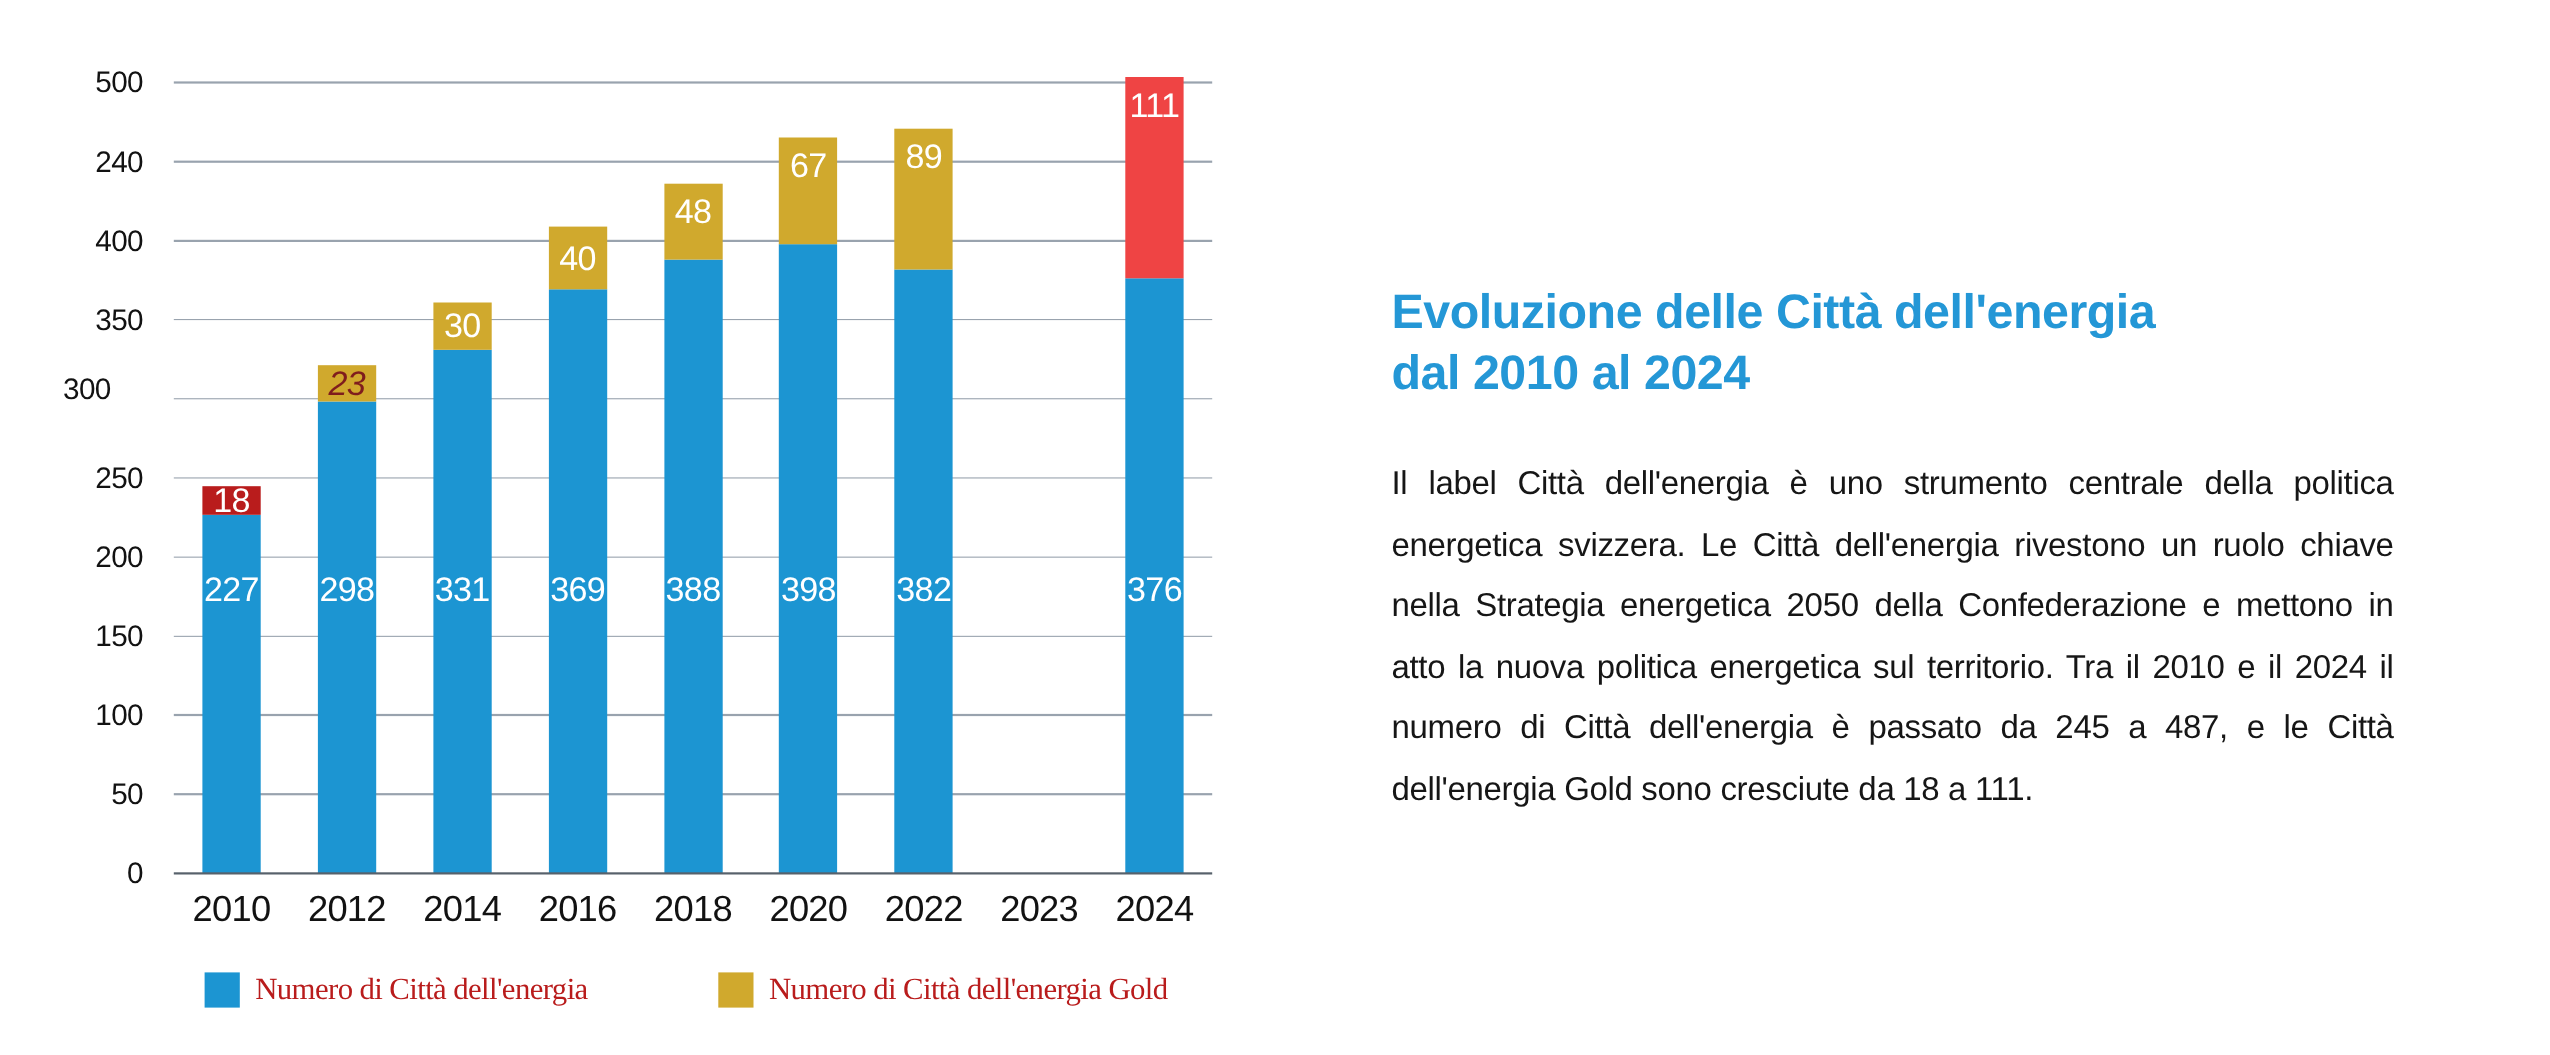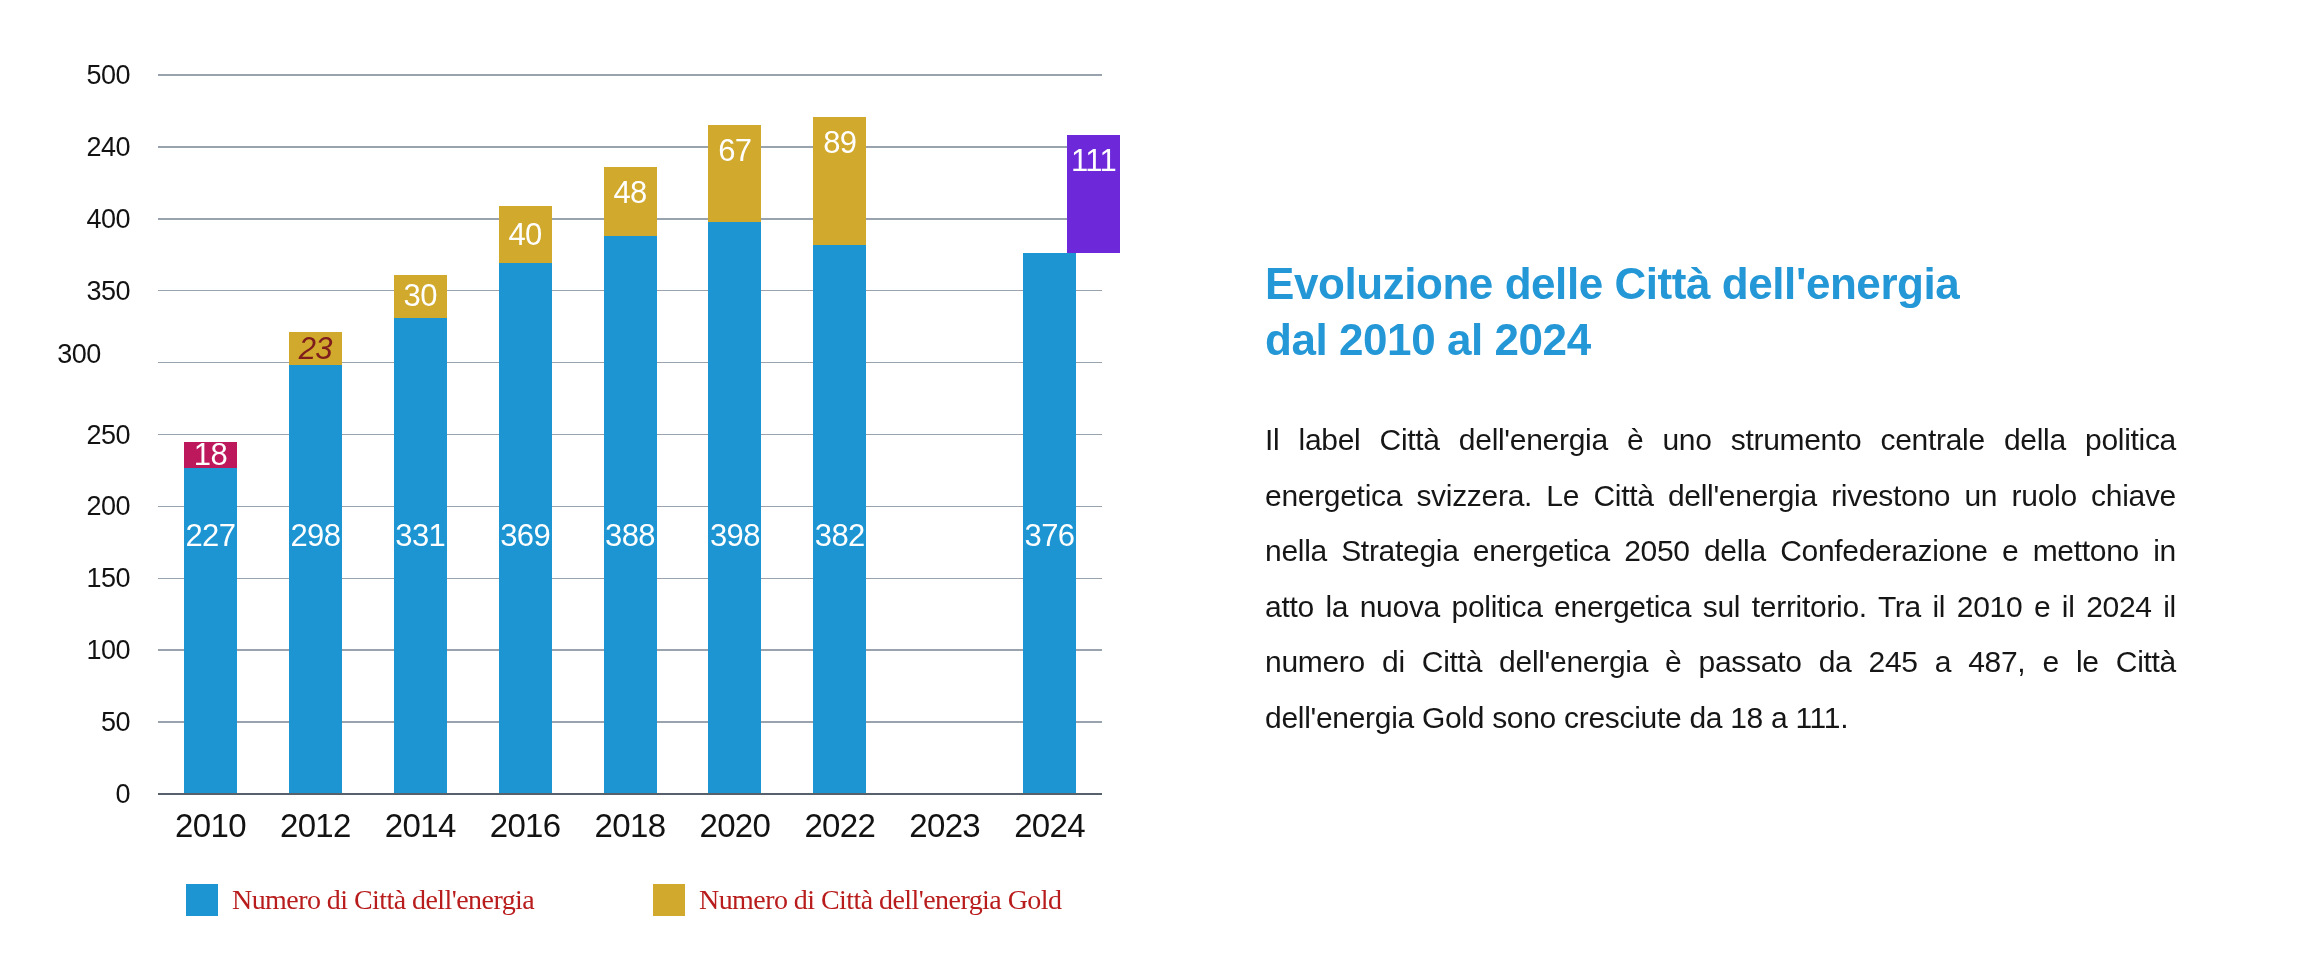--- a/index.html
+++ b/index.html
@@ -57,21 +57,21 @@
         <div class="gridline" style="top: 358.75px;"></div>
         <div class="gridline" style="top: 286.85px;"></div>
         <div class="gridline" style="top: 214.95px;"></div>
         <div class="gridline" style="top: 143.05px;"></div>
         <div class="gridline" style="top: 71.15px;"></div>
         <div class="gridline" style="top: -0.75px;"></div>
       </div>
     <div class="bars-layer">
         <div class="bar-group" style="left: 25.9444px; height: 352.31px;">
           <div class="seg-blue" style="height: 326.426px; background: rgb(28, 149, 210);"></div>
-          <div class="seg-gold" style="bottom: 326.426px; height: 25.884px; background: #be185d;">
+          <div class="seg-gold" style="bottom: 326.426px; height: 25.884px; background: #b91c1c;">
             <div class="val-gold" style="color: rgb(255, 255, 255); top: -4px;">18</div>
           </div>
           <div class="val-blue" style="color: rgb(255, 255, 255);">227</div>
         </div>
         <div class="bar-group" style="left: 130.833px; height: 461.598px;">
           <div class="seg-blue" style="height: 428.524px; background: rgb(28, 149, 210);"></div>
           <div class="seg-gold" style="bottom: 428.524px; height: 33.074px; background: rgb(208, 169, 45);">
             <div class="val-gold" style="color: #7f1d1d; top: -0.463px; font-style: italic;">23</div>
           </div>
           <div class="val-blue" style="color: rgb(255, 255, 255);">298</div>
@@ -106,21 +106,21 @@
         </div>
         <div class="bar-group" style="left: 655.278px; height: 677.298px;">
           <div class="seg-blue" style="height: 549.316px; background: rgb(28, 149, 210);"></div>
           <div class="seg-gold" style="bottom: 549.316px; height: 127.982px; background: rgb(208, 169, 45);">
             <div class="val-gold" style="color: rgb(255, 255, 255); top: 9px;">89</div>
           </div>
           <div class="val-blue" style="color: rgb(255, 255, 255);">382</div>
         </div>
         <div class="bar-group" style="left: 865.056px; height: 700.306px;">
           <div class="seg-blue" style="height: 540.688px; background: rgb(28, 149, 210);"></div>
-          <div class="seg-gold" style="bottom: 540.688px; height: 118px; background: #6d28d9; margin-left: 44px;">
+          <div class="seg-gold" style="bottom: 540.688px; height: 183px; background: #ef4444;">
             <div class="val-gold" style="color: rgb(255, 255, 255); top: 9px;">111</div>
           </div>
           <div class="val-blue" style="color: rgb(255, 255, 255);">376</div>
         </div>
       </div>
     <div class="legend">
         <div class="legend-item" style="left: 186px;">
           <div class="legend-swatch" style="background: rgb(28, 149, 210);"></div>
           <div class="legend-label">Numero di Città dell'energia</div>
         </div>

